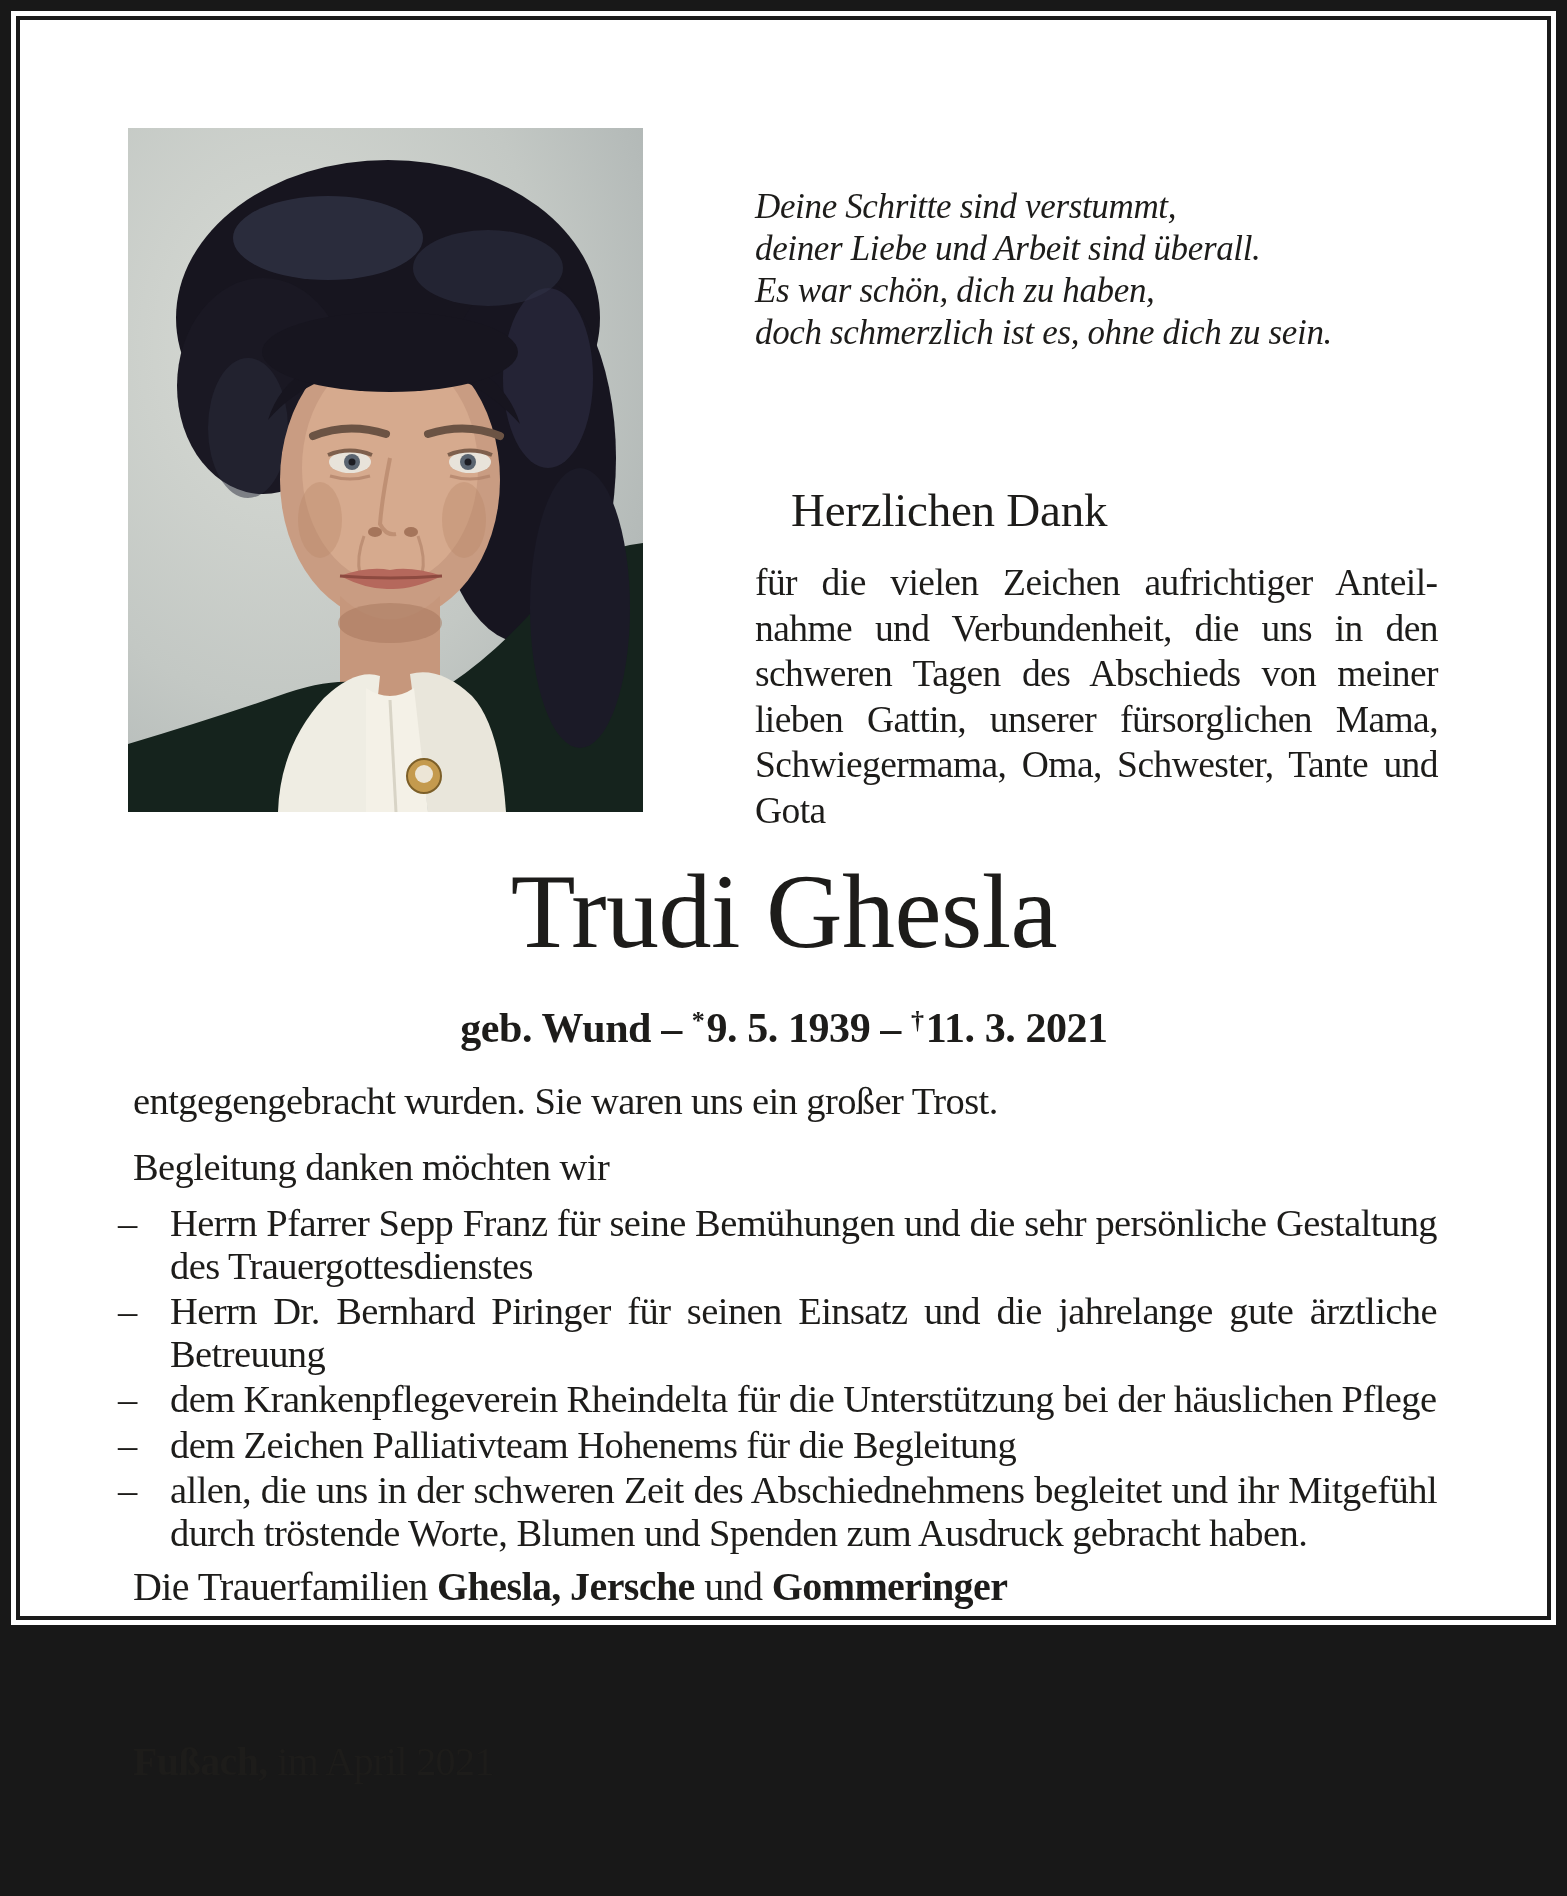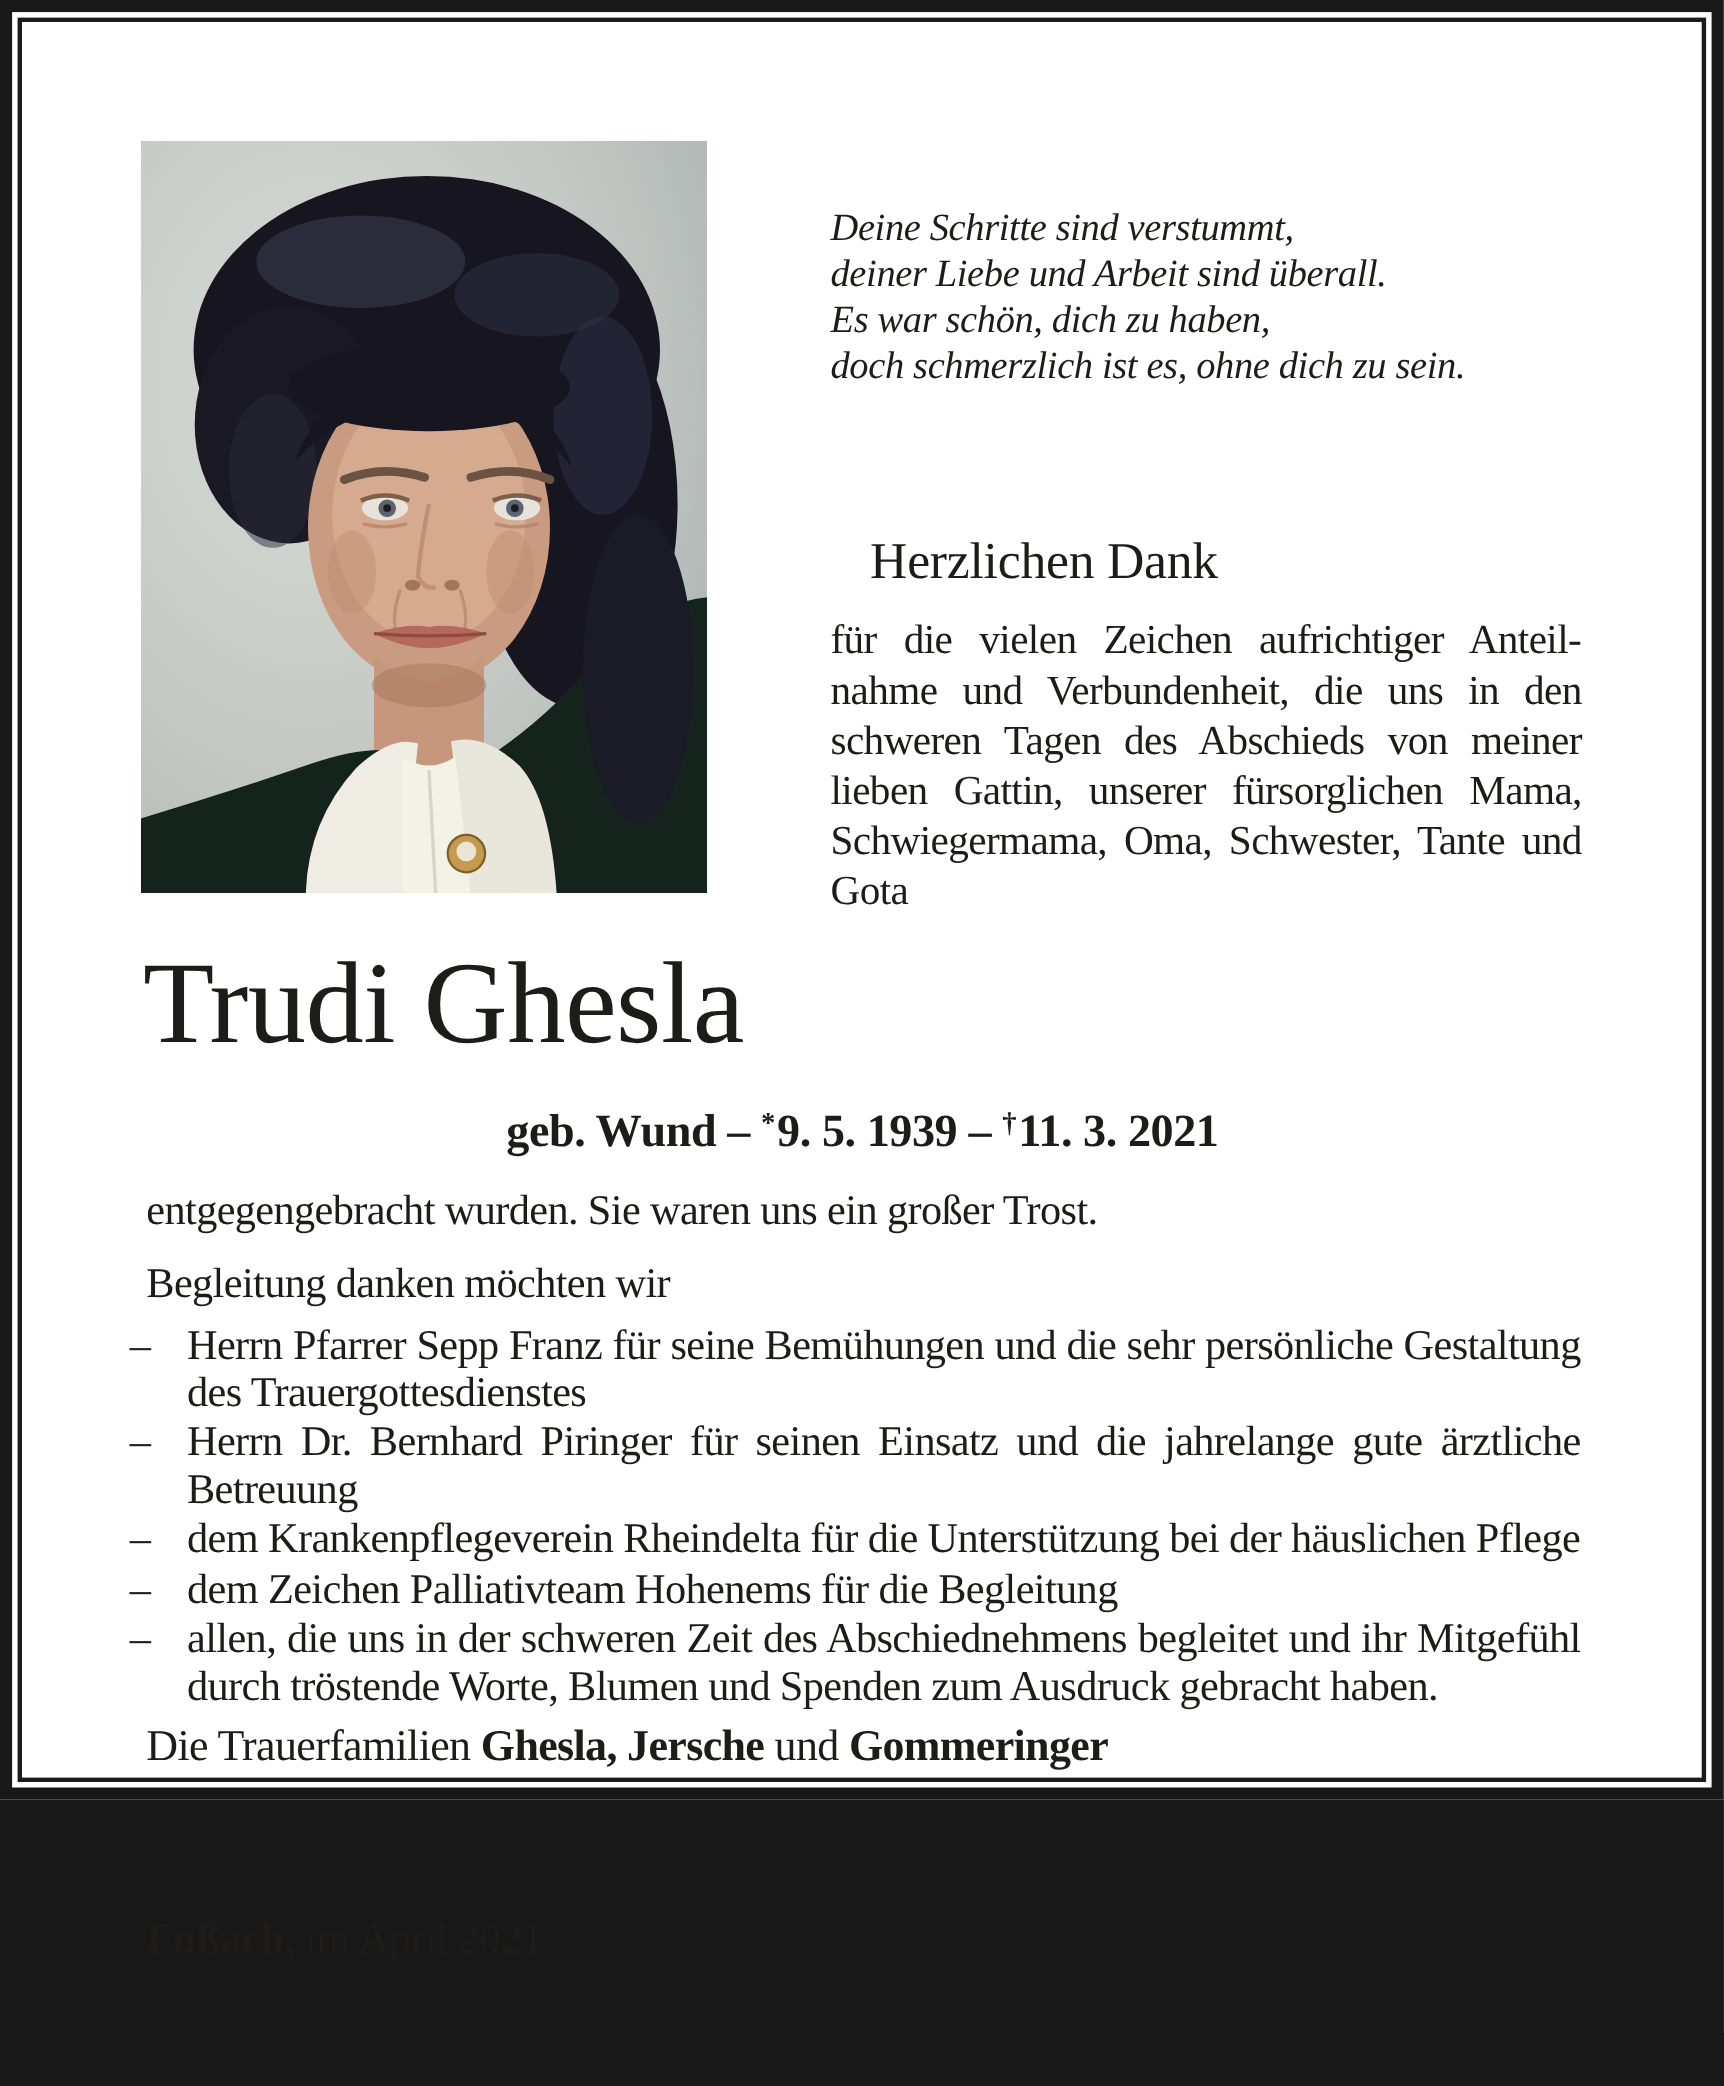--- a/index.html
+++ b/index.html
@@ -54,20 +54,21 @@
     left: 755px; top: 560px; width: 683px;
     font-size: 37.5px; line-height: 45.5px;
     text-align: justify;
     letter-spacing: -0.015em;
     hyphens: manual;
   }
 
   .name {
     left: 130px; top: 856px; width: 1308px;
     font-size: 106px; line-height: 112px;
+    text-align: center;
     letter-spacing: -0.005em;
   }
 
   .dates {
     left: 130px; top: 997px; width: 1308px;
     font-size: 42px; line-height: 48px;
     font-weight: 700;
     text-align: center;
     letter-spacing: -0.01em;
   }

